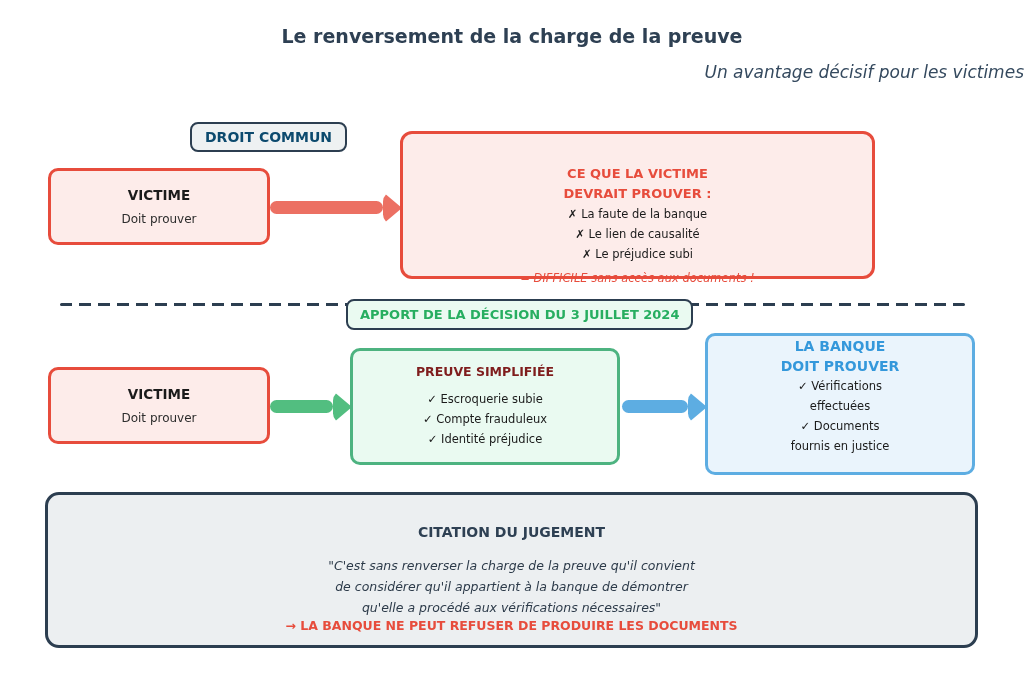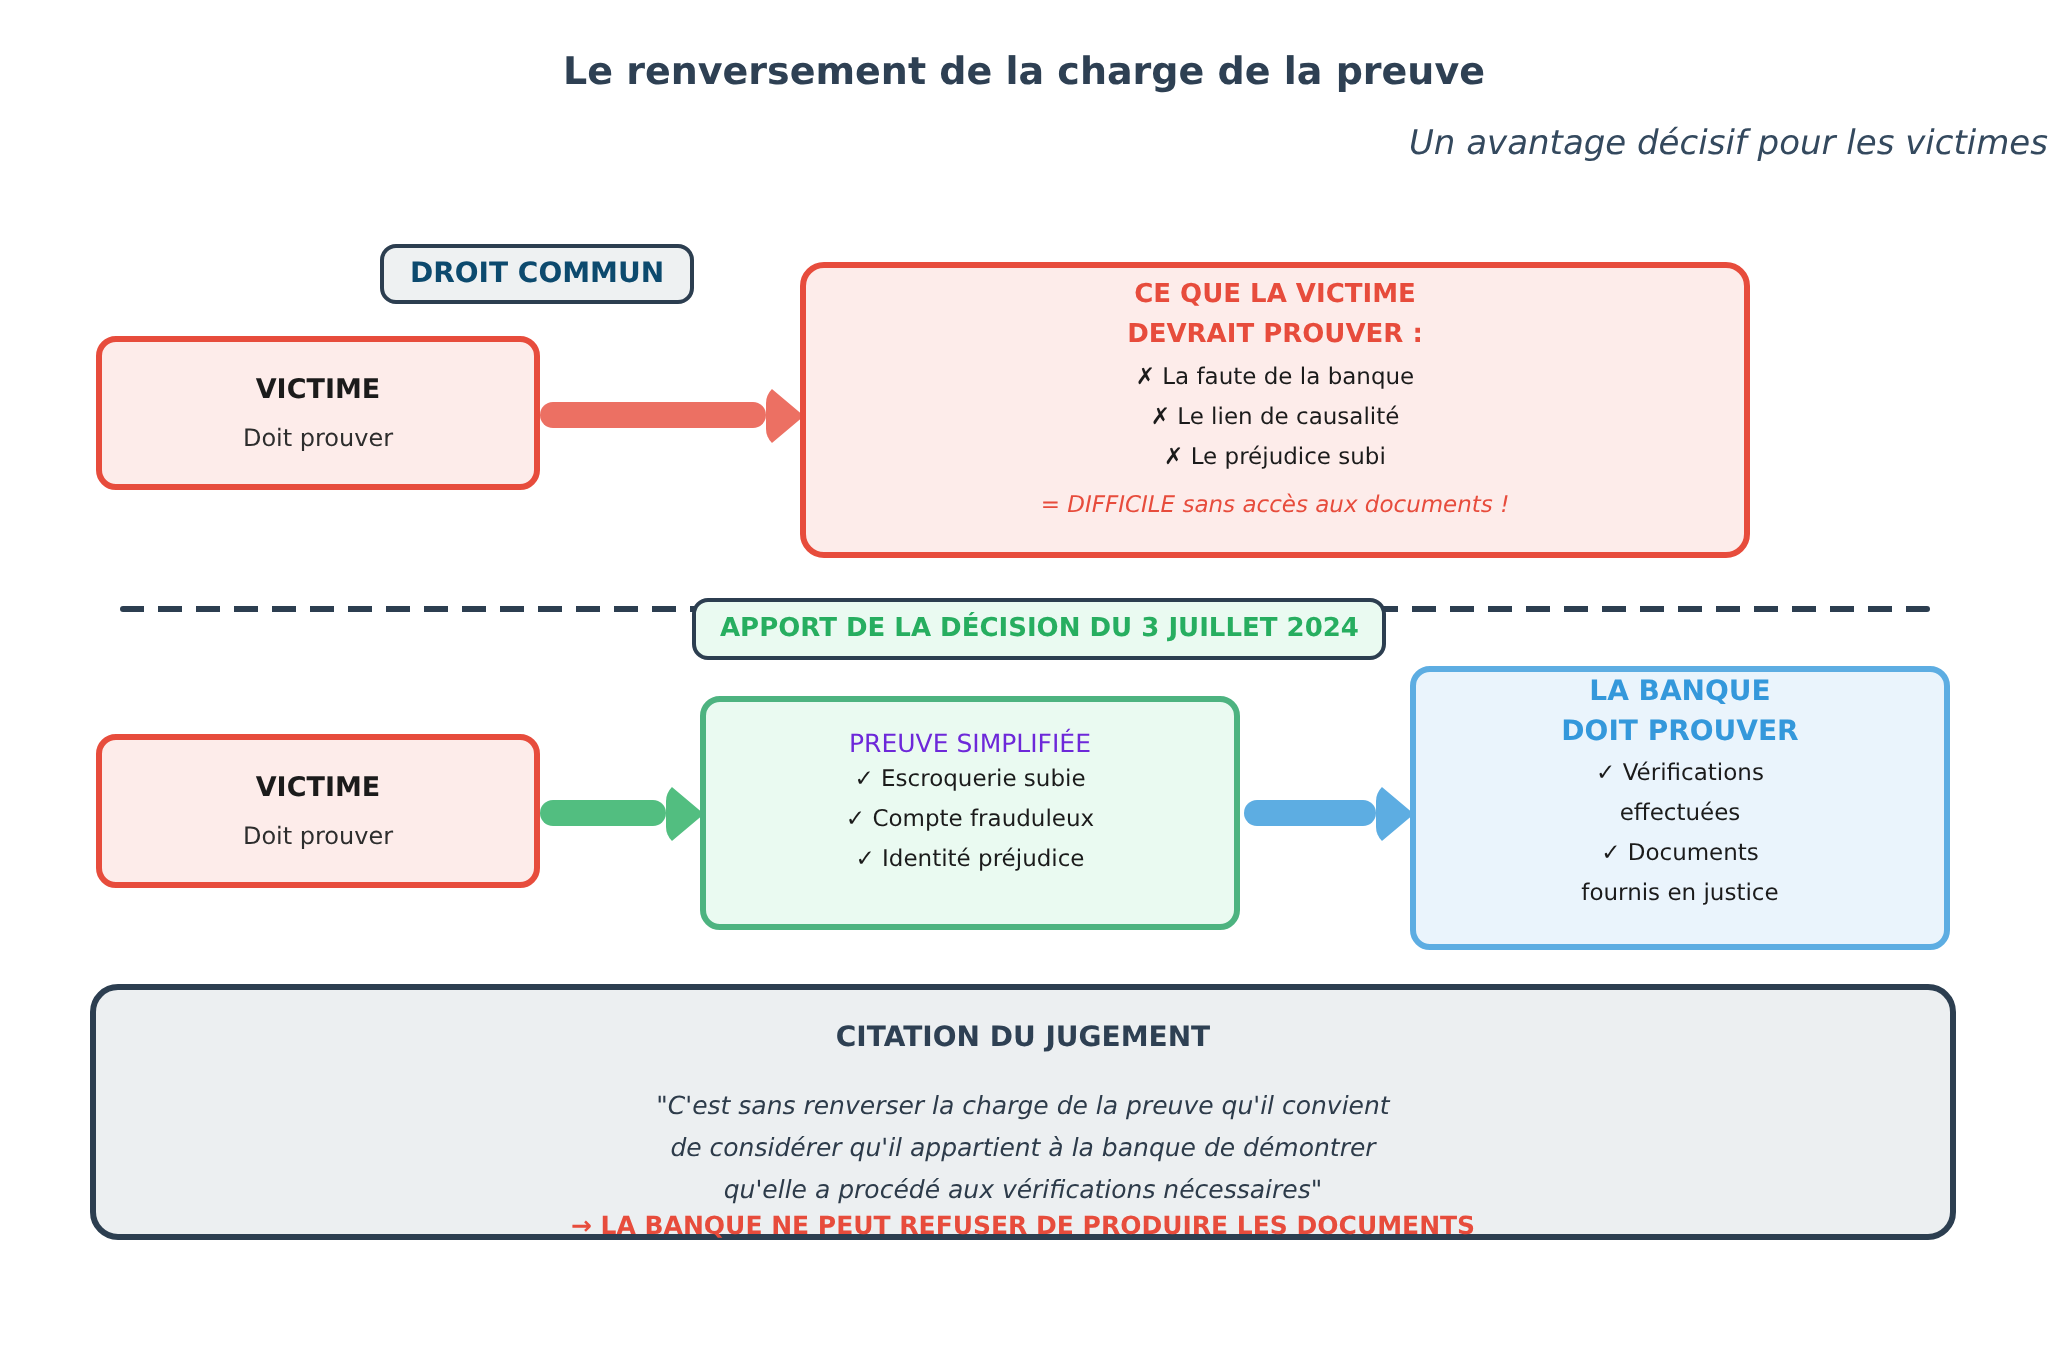--- a/index.html
+++ b/index.html
@@ -51,21 +51,21 @@
   .victim-box-1 { top: 168px; }
   .victim-box-2 { top: 367px; }
 
   .big-red-box {
     position: absolute;
     left: 400px; top: 131px; width: 475px; height: 148px;
     background: #fdecea;
     border: 3px solid #e74c3c;
     border-radius: 12px;
     text-align: center;
-    padding-top: 4px;
+    padding-top: 30px;
   }
   .red-title-line { font-size: 13px; font-weight: bold; color: #e74c3c; line-height: 20px; }
   .check-item { font-size: 11.5px; color: #1b1b1b; line-height: 20px; }
   .big-red-box .check-item:nth-of-type(1) { margin-top: 6px; }
   .red-note { font-size: 11.5px; font-style: italic; color: #e74c3c; line-height: 20px; margin-top: 4px; }
 
   .divider-line {
     position: absolute;
     left: 60px; top: 303px; width: 905px; height: 3px;
     background: repeating-linear-gradient(90deg, #2c3e50 0 12px, transparent 12px 19px);
@@ -74,21 +74,21 @@
 
   .green-box {
     position: absolute;
     left: 350px; top: 348px; width: 270px; height: 117px;
     background: #eafaf1;
     border: 3px solid #4db380;
     border-radius: 10px;
     text-align: center;
     padding-top: 13px;
   }
-  .green-title { font-size: 12.5px; font-weight: normal; color: #6d28d9; }
+  .green-title { font-size: 12.5px; font-weight: bold; color: #7f1d1d; margin-bottom: 10px; }
   .blue-box {
     position: absolute;
     left: 705px; top: 333px; width: 270px; height: 142px;
     background: #eaf4fc;
     border: 3px solid #5dade2;
     border-radius: 10px;
     text-align: center;
     padding-top: 0;
   }
   .blue-title-line { font-size: 14px; font-weight: bold; color: #3498db; line-height: 20px; }
@@ -102,26 +102,26 @@
   }
   .arrow-red-shaft { left: 270px; top: 201px; width: 113px; background: #ec7063; }
   .arrow-red-head { left: 383px; top: 192px; border-left: 19px solid #ec7063; }
   .arrow-green-shaft { left: 270px; top: 400px; width: 63px; background: #52be80; }
   .arrow-green-head { left: 333px; top: 391px; border-left: 19px solid #52be80; }
   .arrow-blue-shaft { left: 622px; top: 400px; width: 66px; background: #5dade2; }
   .arrow-blue-head { left: 688px; top: 391px; border-left: 19px solid #5dade2; }
 
   .citation-box {
     position: absolute;
-    left: 45px; top: 492px; width: 933px; height: 128px;
+    left: 45px; top: 492px; width: 933px; height: 156px;
     background: #eceff1;
     border: 3px solid #2c3e50;
     border-radius: 14px;
     text-align: center;
-    padding-top: 16px;
+    padding-top: 29px;
   }
   .citation-title { font-size: 14px; font-weight: bold; color: #2e4053; margin-bottom: 15px; }
   .quote-line { font-size: 12.5px; font-style: italic; color: #2d3b4a; line-height: 21px; }
   .citation-conclusion { font-size: 12.5px; font-weight: bold; color: #e74c3c; }
 </style>
 </head>
 <body>
 
 <div class="canvas">
 

